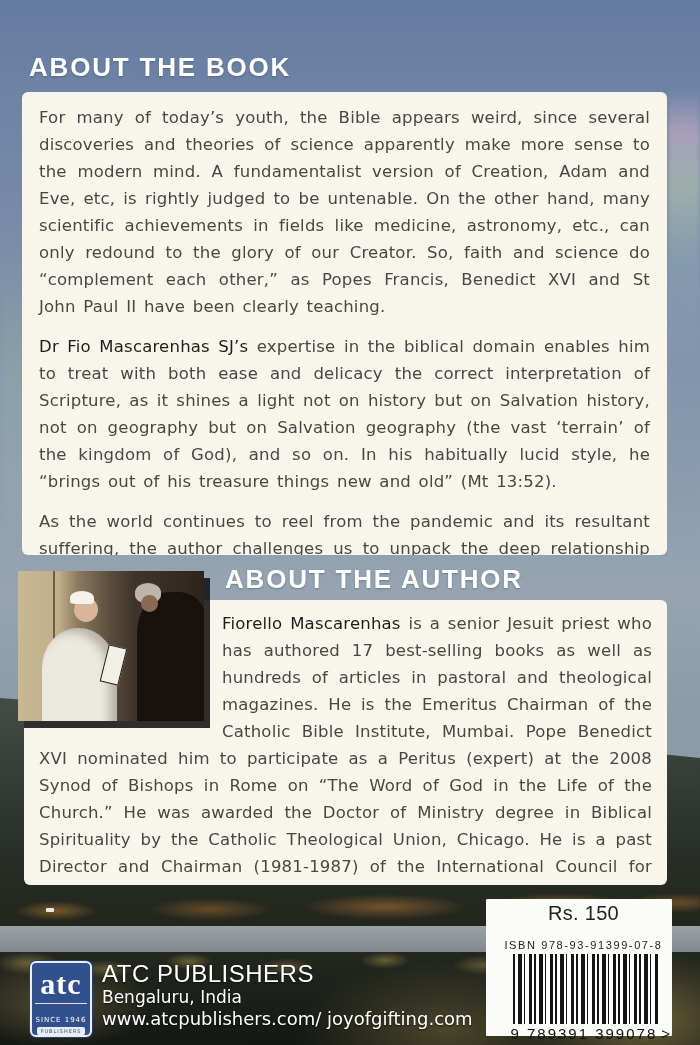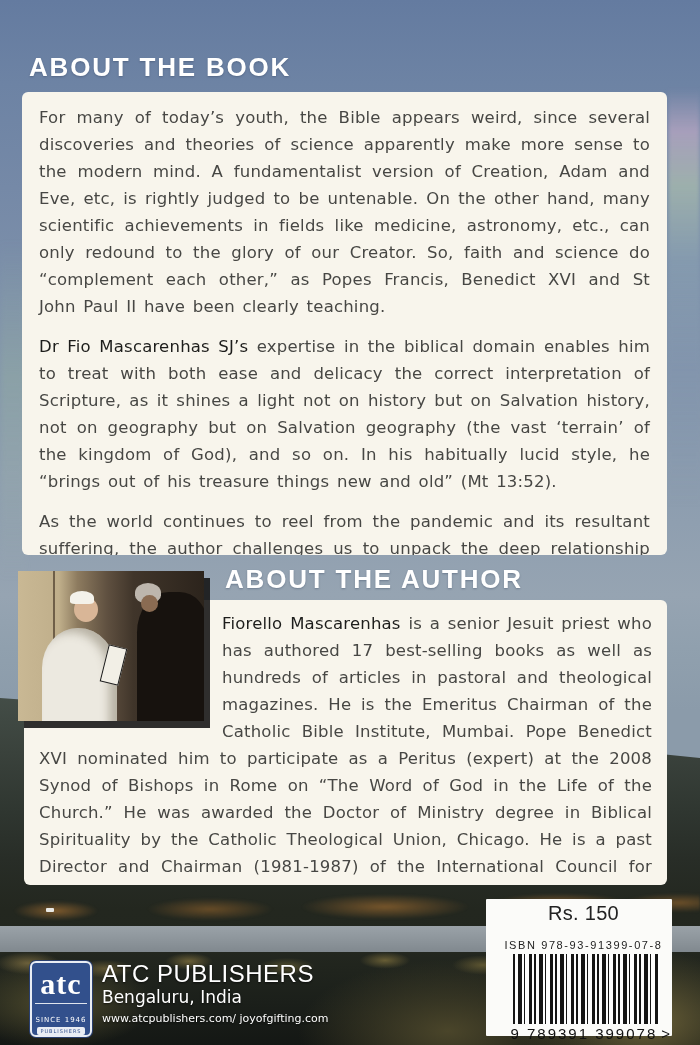--- a/index.html
+++ b/index.html
@@ -99,21 +99,21 @@
     box-sizing:border-box;display:flex;flex-direction:column;align-items:center;justify-content:space-between;
     box-shadow:0 0 0 1px #2a3f6e;}
   .atc-letters{font-family:"Liberation Serif",serif;font-weight:bold;font-size:30px;line-height:34px;
     color:#fff;letter-spacing:1px;margin-top:4px;}
   .atc-since{font-size:7px;letter-spacing:1px;border-top:1px solid #dfe5ee;padding-top:12px;margin-top:1px;}
   .atc-sub{font-size:5px;letter-spacing:1px;background:#e9edf4;color:#32508c;width:84%;text-align:center;
     border-radius:2px;margin-top:2px;padding:1px 0;}
   .pub-text{margin-left:10px;text-shadow:0 1px 2px rgba(0,0,0,.6);}
   .pub-name{font-family:"Liberation Sans",sans-serif;font-weight:normal;font-size:24px;line-height:26px;letter-spacing:.5px;}
   .pub-loc{font-size:17px;line-height:21px;}
-  .pub-url{font-size:11px;line-height:21px;text-align:right;}
+  .pub-url{font-size:18px;line-height:21px;text-align:right;}
 </style>
 </head>
 <body>
 
 <div id="page">
 
   <div class="rainbow-right"></div>
   <div class="rainbow-left"></div>
 
   <div class="landscape">

